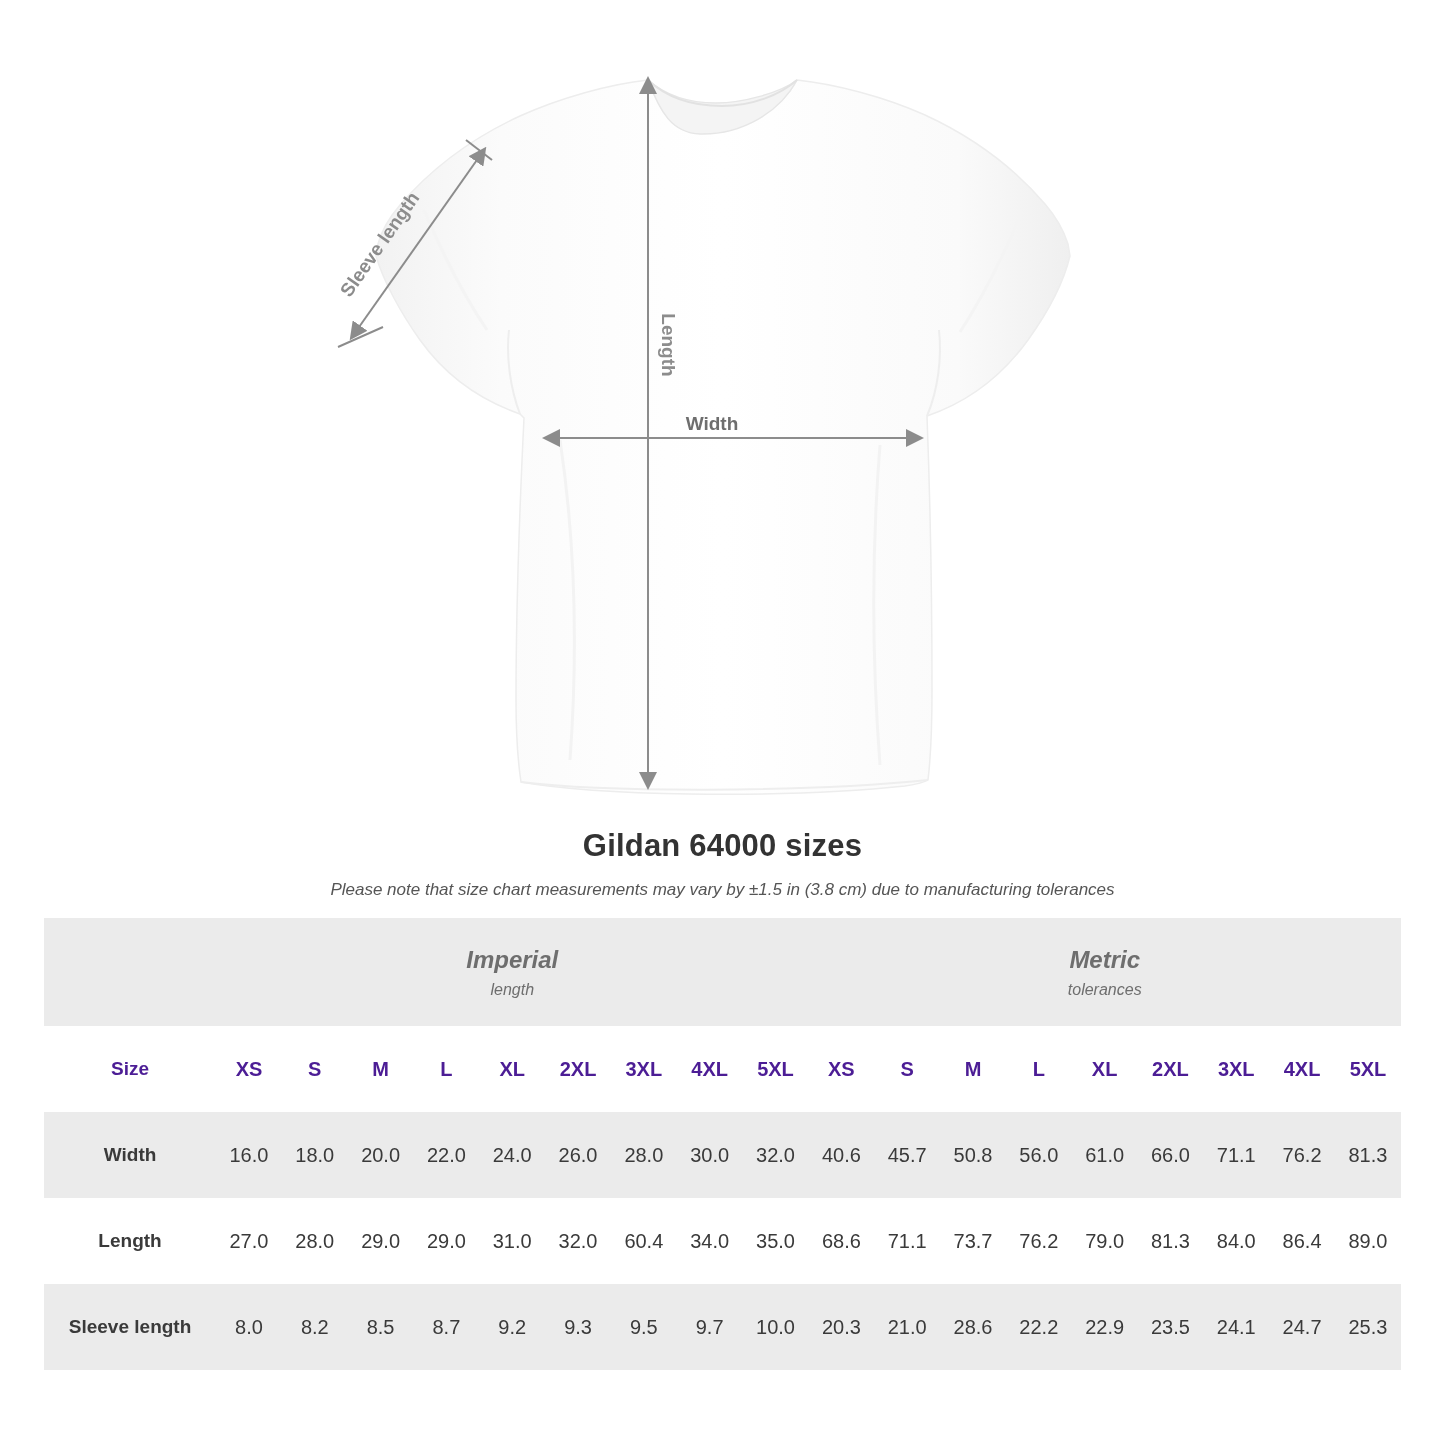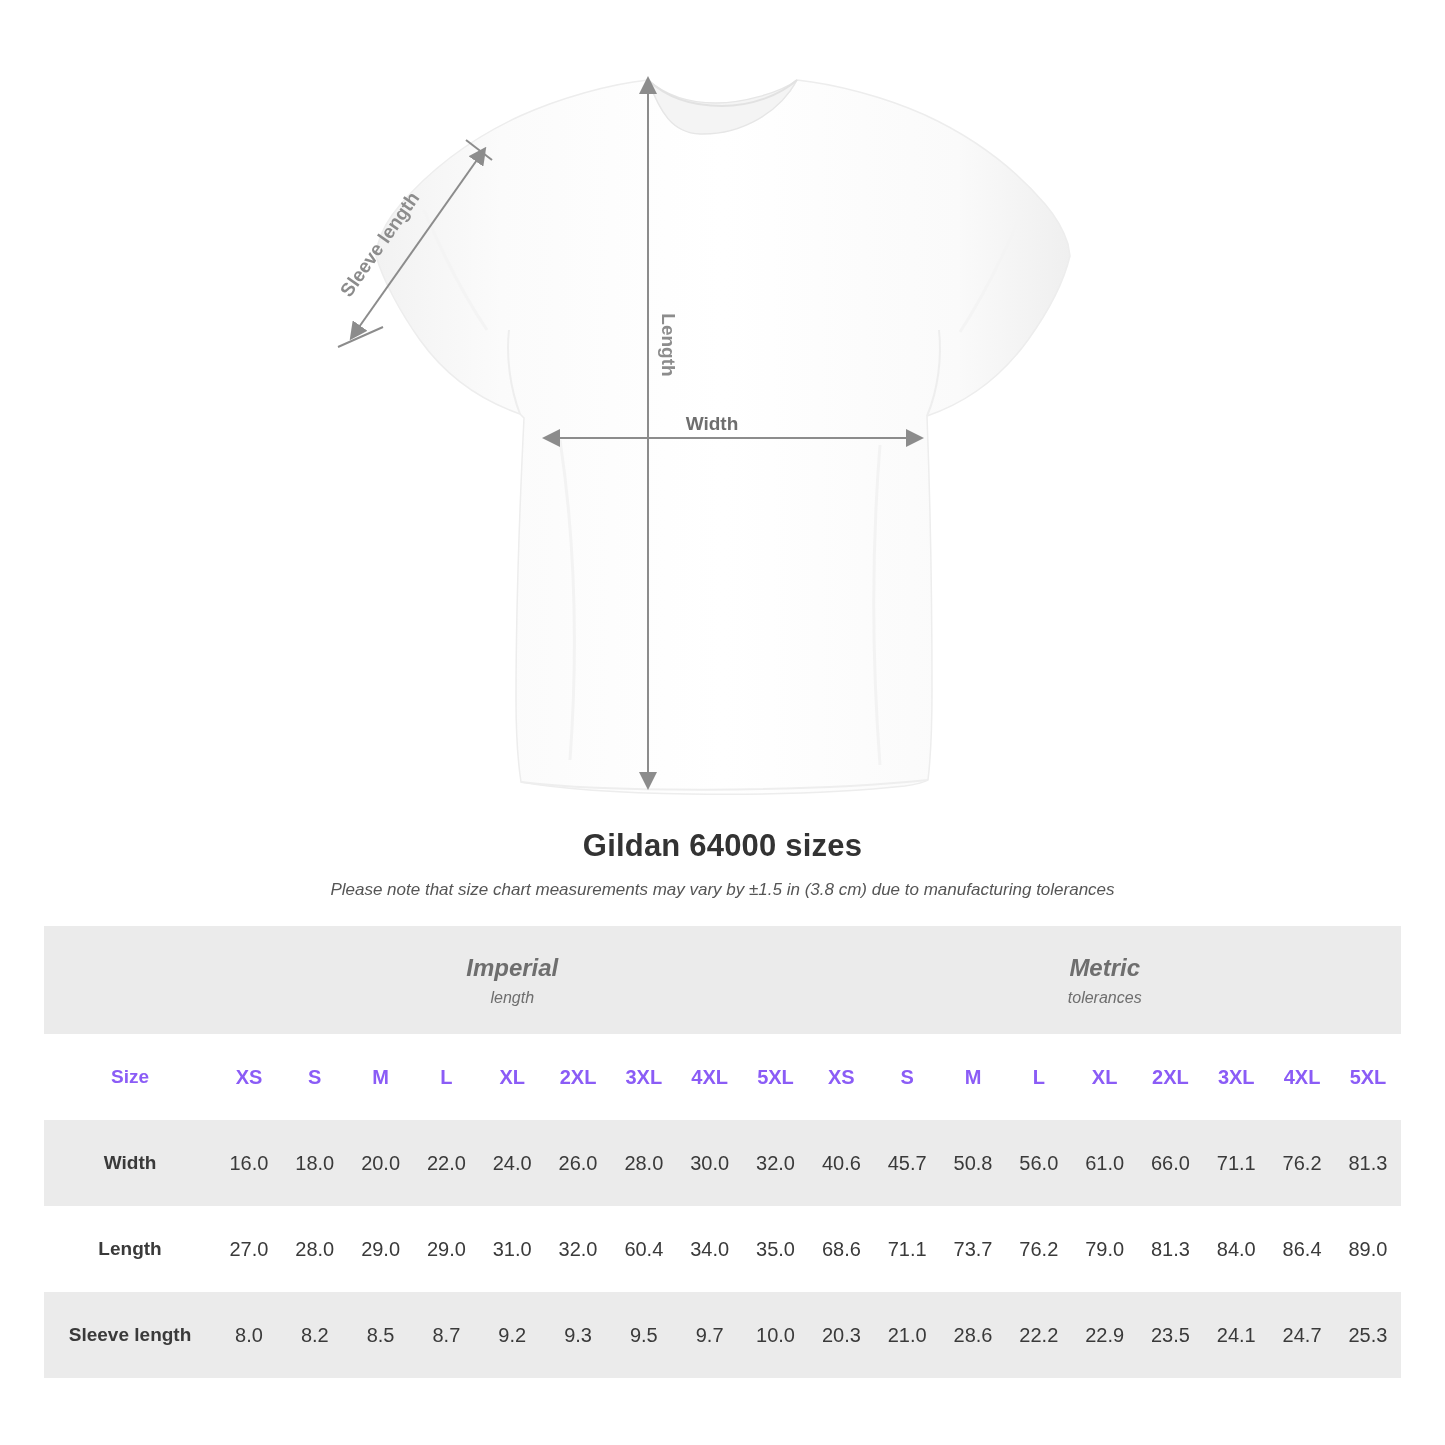--- a/index.html
+++ b/index.html
@@ -46,21 +46,21 @@
   .chart-note {
     font-size: 17px;
     font-style: italic;
     color: #555555;
     margin-top: 16px;
     text-align: center;
   }
 
   
   .table-wrap {
-    margin: 26px 44px 0 44px;
+    margin: 18px 44px 0 44px;
   }
   table.size-table {
     border-collapse: collapse;
     width: 1357px;
     table-layout: fixed;
   }
   table.size-table td,
   table.size-table th {
     border: none;
     text-align: center;
@@ -81,21 +81,21 @@
   .unit-sub {
     font-size: 16px;
     font-style: italic;
     color: #6e6e6e;
     margin-top: 6px;
   }
   .row-sizes td {
     height: 84px;
     font-size: 20px;
     font-weight: bold;
-    color: #8b5cf6;
+    color: #4c1d95;
     background: #ffffff;
   }
   .row-sizes td.rowlabel {
     font-size: 19px;
   }
   .row-data td {
     height: 84px;
     font-size: 20px;
     color: #3a3a3a;
   }

